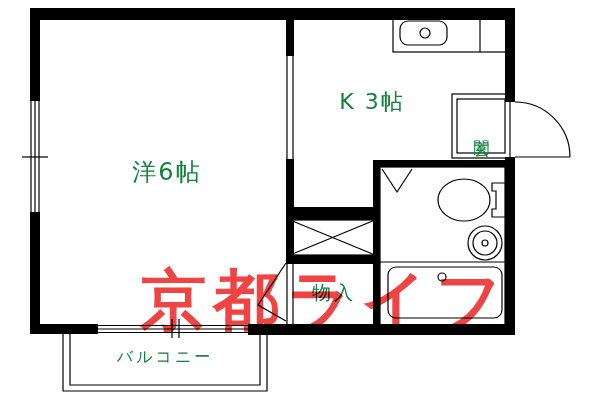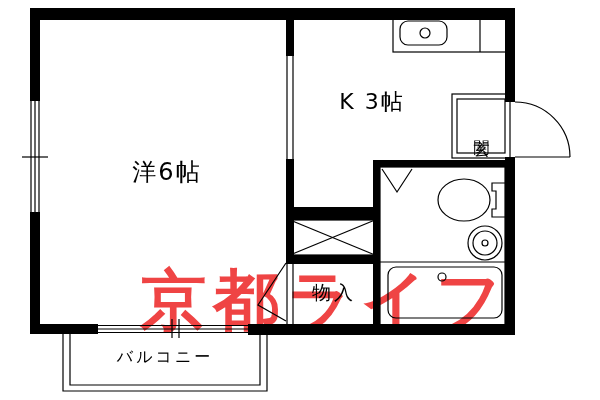--- a/index.html
+++ b/index.html
@@ -3,21 +3,21 @@
 <meta charset="utf-8">
 <style>
   html,body{margin:0;padding:0;background:#fff;}
   .plan{
     position:relative;width:600px;height:400px;background:#ffffff;
     font-family:"DejaVu Sans","Liberation Sans",sans-serif;overflow:hidden;
   }
   .wall{position:absolute;background:#000;}
   svg.lines{position:absolute;left:0;top:0;z-index:3;}
   .lbl{
-    position:absolute;color:#000000;z-index:4;white-space:nowrap;
+    position:absolute;color:#15803d;z-index:4;white-space:nowrap;
     transform:translate(-50%,-50%);letter-spacing:2px;
   }
   .lbl-western{left:167px;top:172px;font-size:24px;text-align:center;}
   .lbl-kitchen{left:372px;top:102px;font-size:22px;}
   .lbl-entrance{
     left:481px;top:127px;font-size:16px;letter-spacing:0;
     writing-mode:vertical-rl;transform:translate(-50%,-50%);
   }
   .lbl-storage{left:334px;top:293px;font-size:19px;letter-spacing:3px;}
   .lbl-balcony{left:165px;top:357px;font-size:16px;letter-spacing:3px;}

